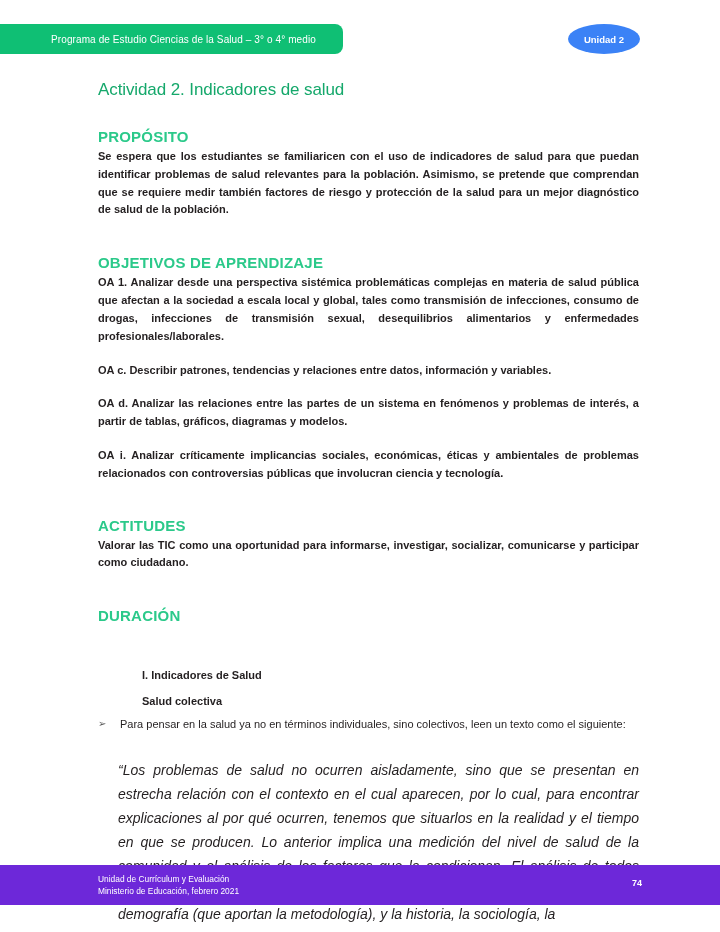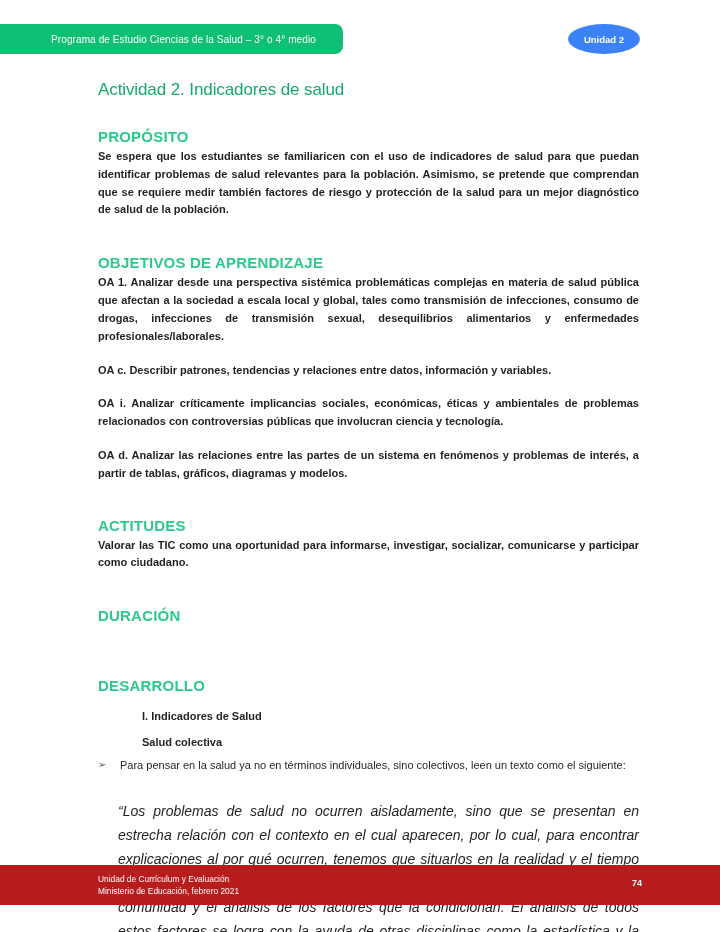--- a/index.html
+++ b/index.html
@@ -141,21 +141,21 @@
   .spacer-sm { height: 10px; }
   .spacer-lg { height: 28px; }
 
   
   .footer-bar {
     position: absolute;
     left: 0;
     top: 865px;
     width: 720px;
     height: 40px;
-    background: #b91c1c;
+    background: #6d28d9;
   }
   .footer-left {
     position: absolute;
     left: 98px;
     top: 8px;
     color: #ffffff;
     font-size: 8.4px;
     line-height: 1.48;
   }
   .footer-page {
@@ -187,41 +187,40 @@
     <div class="section-label">PROPÓSITO</div>
     <p class="para">Se espera que los estudiantes se familiaricen con el uso de indicadores de salud para que puedan identificar problemas de salud relevantes para la población. Asimismo, se pretende que comprendan que se requiere medir también factores de riesgo y protección de la salud para un mejor diagnóstico de salud de la población.</p>
   </div>
 
   <div class="spacer-sm"></div>
 
   <div class="block-tight">
     <div class="section-label">OBJETIVOS DE APRENDIZAJE</div>
     <p class="para oa-para">OA 1. Analizar desde una perspectiva sistémica problemáticas complejas en materia de salud pública que afectan a la sociedad a escala local y global, tales como transmisión de infecciones, consumo de drogas, infecciones de transmisión sexual, desequilibrios alimentarios y enfermedades profesionales/laborales.</p>
     <p class="para oa-para">OA c. Describir patrones, tendencias y relaciones entre datos, información y variables.</p>
+    <p class="para oa-para">OA d. Analizar las relaciones entre las partes de un sistema en fenómenos y problemas de interés, a partir de tablas, gráficos, diagramas y modelos.</p>
     <p class="para oa-para">OA i. Analizar críticamente implicancias sociales, económicas, éticas y ambientales de problemas relacionados con controversias públicas que involucran ciencia y tecnología.</p>
-    <p class="para oa-para">OA d. Analizar las relaciones entre las partes de un sistema en fenómenos y problemas de interés, a partir de tablas, gráficos, diagramas y modelos.</p>
   </div>
 
   <div class="spacer-sm"></div>
 
   <div class="block">
     <div class="section-label">ACTITUDES</div>
     <p class="para">Valorar las TIC como una oportunidad para informarse, investigar, socializar, comunicarse y participar como ciudadano.</p>
   </div>
 
   <div class="spacer-sm"></div>
 
   <div class="block">
     <div class="section-label">DURACIÓN</div>
   </div>
 
   <div class="spacer-lg"></div>
 
   <div>
-    <div class="section-label" style="margin-bottom:16px;">DESARROLLO</div>
 
     <div class="subhead">I. Indicadores de Salud</div>
 
     <div class="subhead" style="margin-bottom:9px;">Salud colectiva</div>
 
     <div class="bullet-row">
       <span class="bullet-glyph">➢</span>
       <span class="bullet-text">Para pensar en la salud ya no en términos individuales, sino colectivos, leen un texto como el siguiente:</span>
     </div>
 

